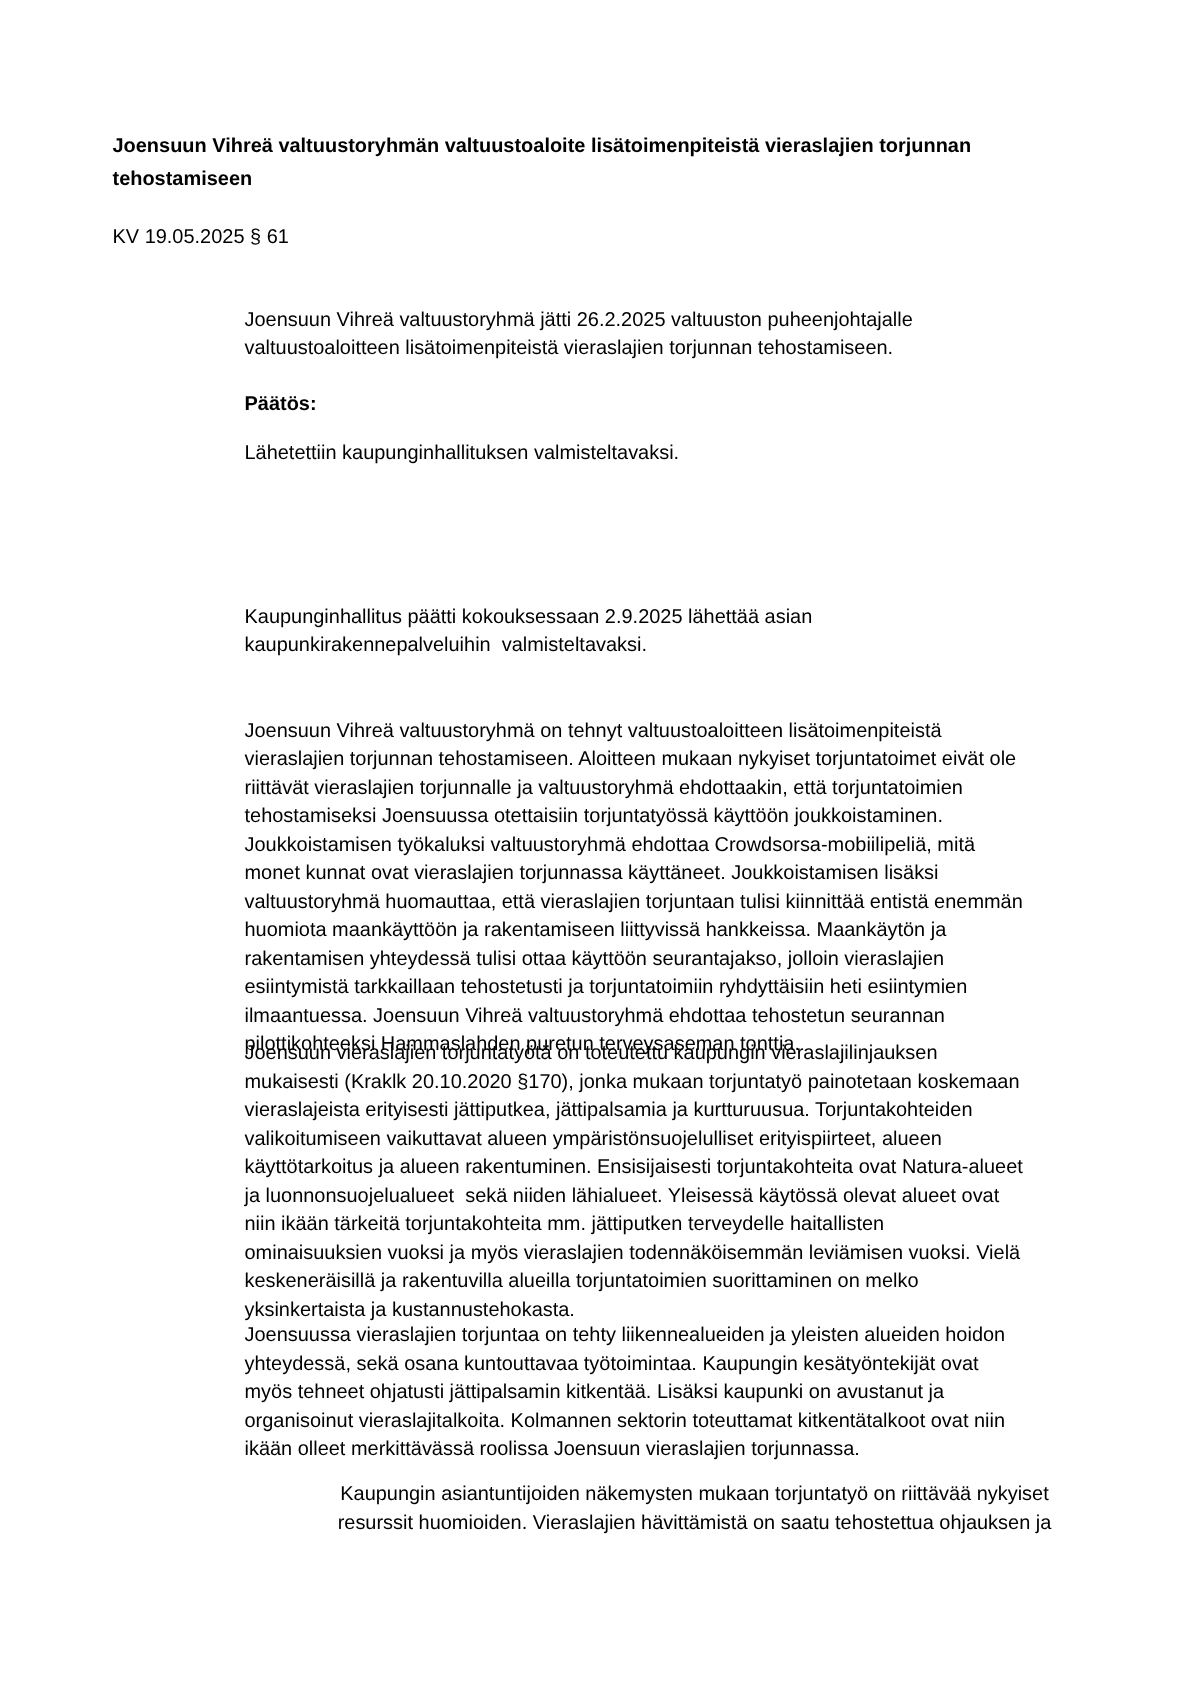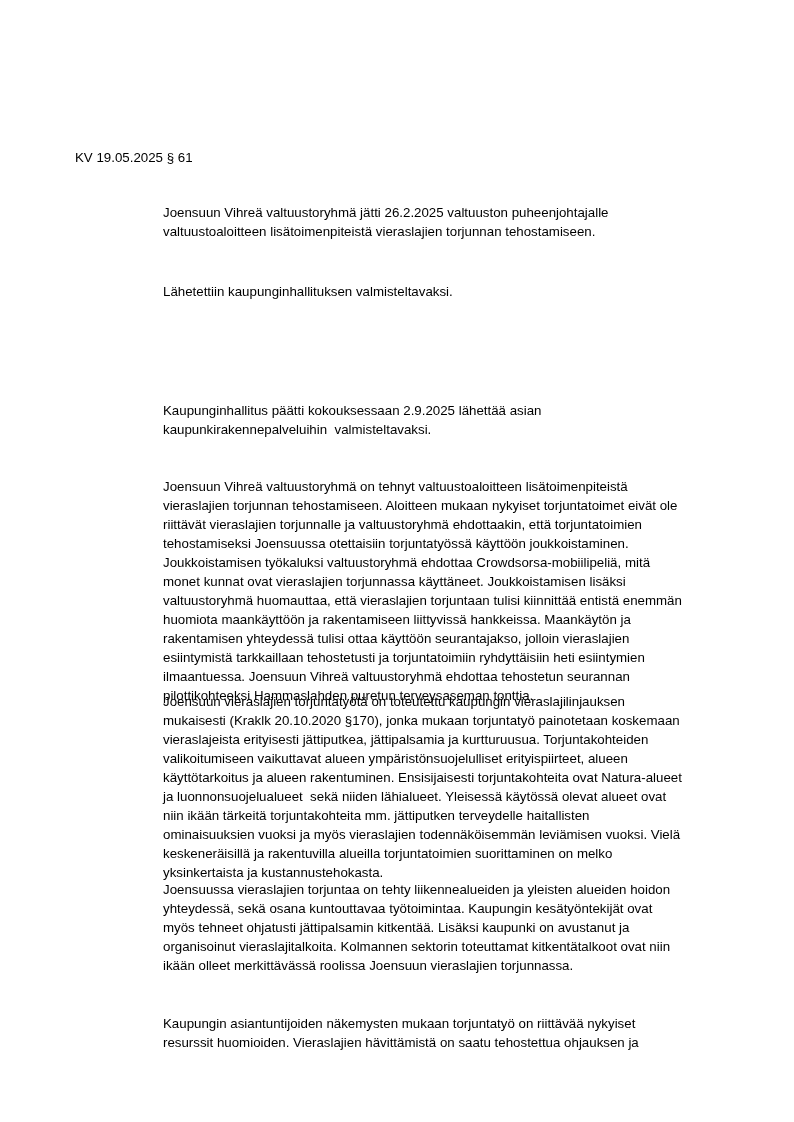--- a/index.html
+++ b/index.html
@@ -37,38 +37,40 @@
   .heading-kv { top: 148px; }
   .heading-kraklk { top: 343px; }
   .body-block {
     position: absolute;
     left: 163px;
     width: 600px;
     white-space: pre-wrap;
   }
   .para-intro { top: 203px; }
   .label-decision { top: 259px; font-weight: bold; }
-  .para-decision { top: 282px; }
+  .para-decision { top: 292px; }
   .para-kh { top: 401px; }
   .para-initiative { top: 477px; }
   .para-policy { top: 692px; }
   .para-actions { top: 880px; }
-  .para-experts { top: 1014px; }
+  .para-experts { top: 986px; text-align: center; }
 </style>
 </head>
 <body>
 
 <div class="page">
 
+  <div class="doc-title">Joensuun Vihreä valtuustoryhmän valtuustoaloite lisätoimenpiteistä vieraslajien torjunnan tehostamiseen</div>
 
   <div class="section-heading heading-kv">KV 19.05.2025 § 61</div>
 
   <div class="body-block para-intro">Joensuun Vihreä valtuustoryhmä jätti 26.2.2025 valtuuston puheenjohtajalle
 valtuustoaloitteen lisätoimenpiteistä vieraslajien torjunnan tehostamiseen.</div>
 
+  <div class="body-block label-decision">Päätös:</div>
 
   <div class="body-block para-decision">Lähetettiin kaupunginhallituksen valmisteltavaksi.</div>
 
 
   <div class="body-block para-kh">Kaupunginhallitus päätti kokouksessaan 2.9.2025 lähettää asian
 kaupunkirakennepalveluihin  valmisteltavaksi.</div>
 
   <div class="body-block para-initiative">Joensuun Vihreä valtuustoryhmä on tehnyt valtuustoaloitteen lisätoimenpiteistä
 vieraslajien torjunnan tehostamiseen. Aloitteen mukaan nykyiset torjuntatoimet eivät ole
 riittävät vieraslajien torjunnalle ja valtuustoryhmä ehdottaakin, että torjuntatoimien

